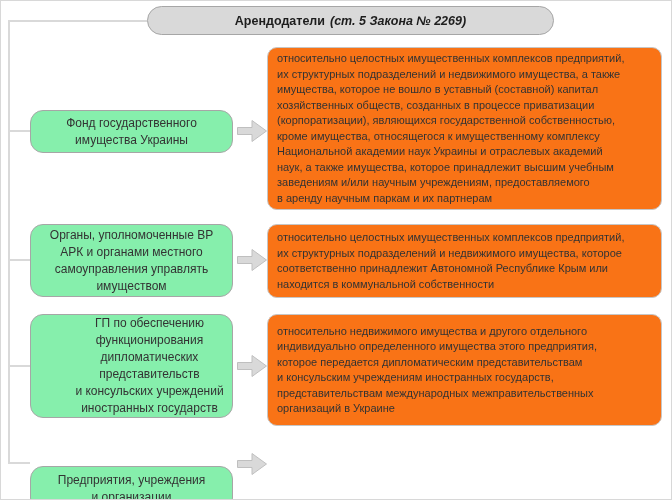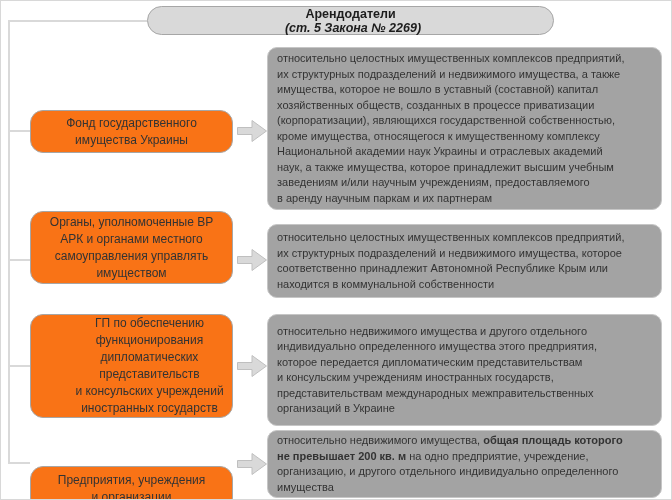--- a/index.html
+++ b/index.html
@@ -10,35 +10,35 @@
     border:1px solid #d8d8d8;
     box-sizing:border-box;
     font-family:"Liberation Sans","DejaVu Sans",sans-serif;
     color:#3a3a3a;
     overflow:hidden;
   }
   .line{position:absolute;background:#d9d9d9;}
   .pill{
     position:absolute;left:146px;top:5px;width:407px;height:29px;
     background:#d9d9d9;border:1px solid #a6a6a6;border-radius:15px;
-    display:flex;align-items:center;
-    font-size:12.5px;color:#1d1d1d;box-sizing:border-box;flex-direction:column;
+    display:flex;align-items:center;justify-content:center;
+    font-size:12.5px;color:#1d1d1d;box-sizing:border-box;
   }
   .pill .b{font-weight:bold;}
   .pill .note{font-style:italic;margin-left:5px;font-weight:bold;}
   .lbox{
     position:absolute;left:29px;width:203px;
-    background:#f97316;border:1px solid #a6a6a6;border-radius:13px;
+    background:#86efac;border:1px solid #a6a6a6;border-radius:13px;
     display:flex;align-items:center;justify-content:center;
     text-align:center;font-size:12px;line-height:17px;
     white-space:pre-line;box-sizing:border-box;color:#333;
   }
   .rbox{
     position:absolute;left:266px;width:395px;
-    background:#a3a3a3;border:1px solid #c6c6c6;border-radius:10px;
+    background:#f97316;border:1px solid #c6c6c6;border-radius:10px;
     display:flex;align-items:center;
     padding:0 9px;font-size:11px;line-height:15.5px;
     white-space:pre-line;box-sizing:border-box;color:#333;
   }
   .rbox .bold{font-weight:bold;}
   .arrow{position:absolute;left:236px;width:30px;height:22px;}
 </style>
 </head>
 <body>
 
@@ -65,21 +65,21 @@
 их структурных подразделений и недвижимого имущества, а также
 имущества, которое не вошло в уставный (составной) капитал
 хозяйственных обществ, созданных в процессе приватизации
 (корпоратизации), являющихся государственной собственностью,
 кроме имущества, относящегося к имущественному комплексу
 Национальной академии наук Украины и отраслевых академий
 наук, а также имущества, которое принадлежит высшим учебным
 заведениям и/или научным учреждениям, предоставляемого
 в аренду научным паркам и их партнерам</span></div>
 
-  <div class="lbox" style="top:210px;height:73px;">Органы, уполномоченные ВР
+  <div class="lbox" style="top:223px;height:73px;">Органы, уполномоченные ВР
 АРК и органами местного
 самоуправления управлять
 имуществом</div>
   <svg class="arrow" style="top:248px;" viewBox="0 0 30 22">
     <polygon points="0.5,7.5 15,7.5 15,0.5 29.5,11 15,21.5 15,14.5 0.5,14.5" fill="#d9d9d9" stroke="#bfbfbf" stroke-width="1"></polygon>
   </svg>
   <div class="rbox" style="top:223px;height:74px;"><span>относительно целостных имущественных комплексов предприятий,
 их структурных подразделений и недвижимого имущества, которое
 соответственно принадлежит Автономной Республике Крым или
 находится в коммунальной собственности</span></div>
@@ -98,20 +98,14 @@
 которое передается дипломатическим представительствам
 и консульским учреждениям иностранных государств,
 представительствам международных межправительственных
 организаций в Украине</span></div>
 
   <div class="lbox" style="top:465px;height:45px;">Предприятия, учреждения
 и организации</div>
   <svg class="arrow" style="top:452px;" viewBox="0 0 30 22">
     <polygon points="0.5,7.5 15,7.5 15,0.5 29.5,11 15,21.5 15,14.5 0.5,14.5" fill="#d9d9d9" stroke="#bfbfbf" stroke-width="1"></polygon>
   </svg>
-  <div class="rbox" style="top:429px;height:68px;">
-    <span><span>относительно недвижимого имущества, </span><span class="bold">общая площадь которого
-не превышает 200 кв. м</span><span> на одно предприятие, учреждение,
-организацию, и другого отдельного индивидуально определенного
-имущества</span></span>
-  </div>
 
 </div>
 
 </body></html>

